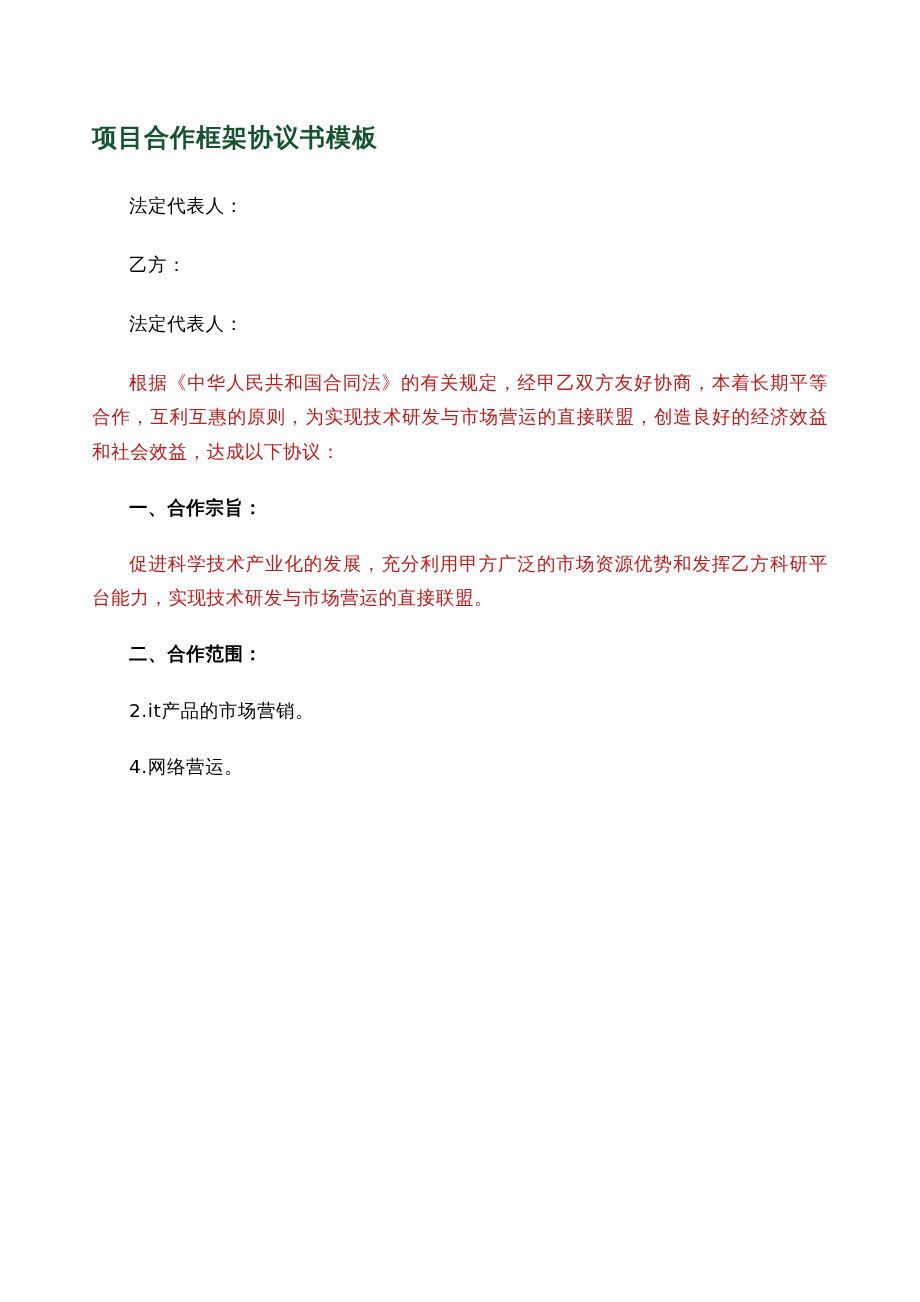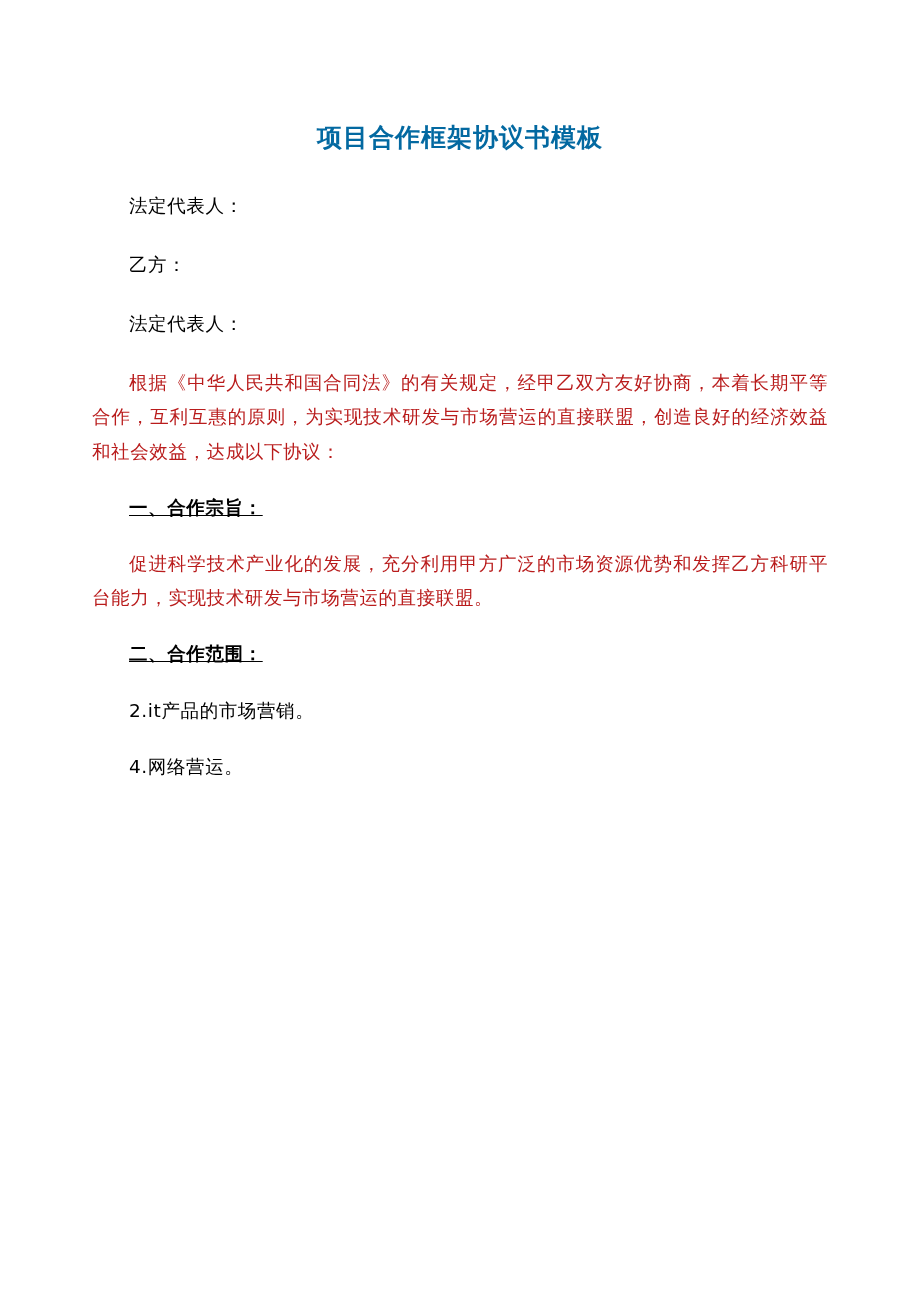--- a/index.html
+++ b/index.html
@@ -16,25 +16,25 @@
   }
   .page {
     position: relative;
     width: 920px;
     height: 1302px;
     background: #ffffff;
     box-sizing: border-box;
     padding: 122px 92px 60px 92px;
   }
   .doc-title {
-    color: #0369a1;
+    color: #14532d;
     font-family: "DejaVu Sans", "Liberation Sans", sans-serif;
     font-weight: bold;
     font-size: 25px;
-    text-align: center;
+    text-align: left;
     letter-spacing: 1px;
     margin: 0 0 34px 0;
     line-height: 1.3;
   }
   .para {
     font-family: "DejaVu Sans", "Liberation Sans", sans-serif;
     font-size: 18.5px;
     line-height: 1.85;
     margin: 0 0 22px 0;
     text-align: justify;
@@ -45,21 +45,20 @@
     text-indent: 37px;
   }
   .heading {
     font-family: "DejaVu Sans", "Liberation Sans", sans-serif;
     font-weight: bold;
     font-size: 18.5px;
     line-height: 1.85;
     margin: 0 0 22px 0;
     text-indent: 37px;
     letter-spacing: 0.6px;
-    text-decoration: underline;
   }
   .blank-line {
     display: inline-block;
     width: 40px;
     border-bottom: 1px solid #555;
     vertical-align: -3px;
     margin-right: 1px;
   }
   .list-item {
     font-family: "DejaVu Sans", "Liberation Sans", sans-serif;

